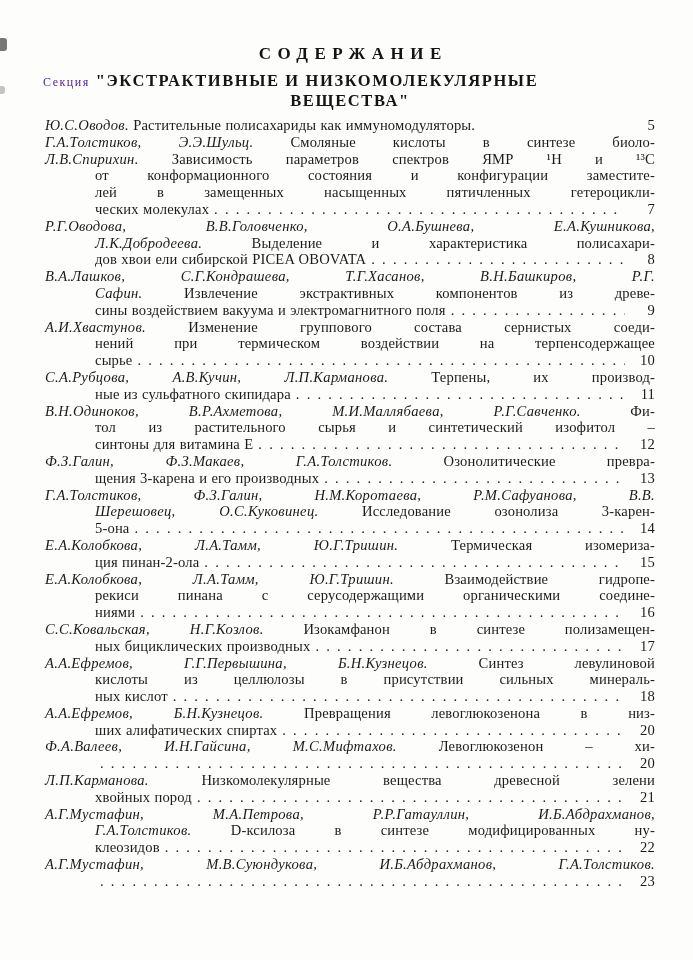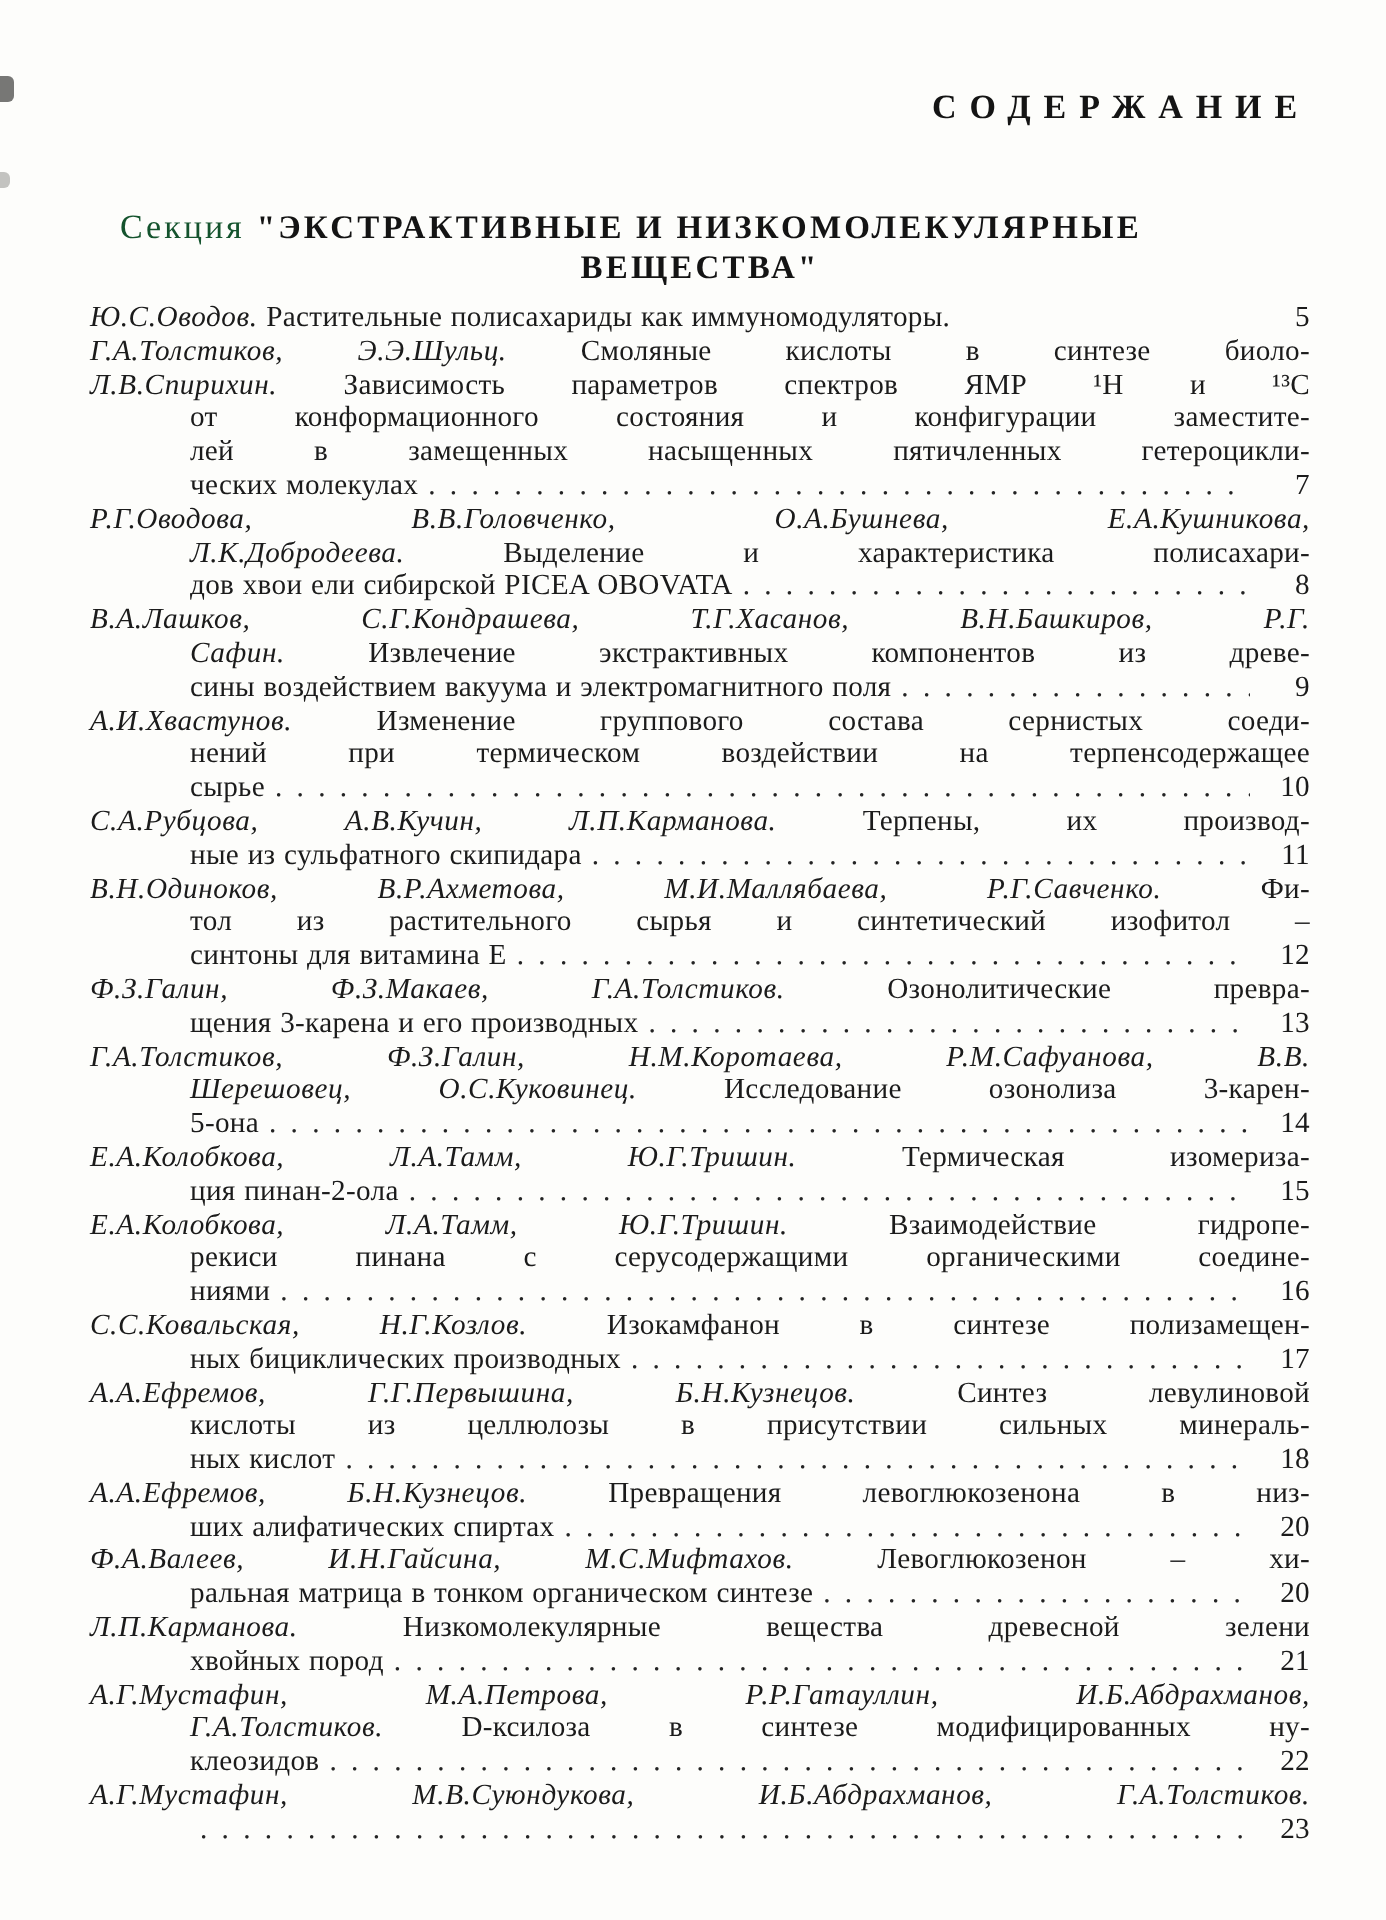--- a/index.html
+++ b/index.html
@@ -11,36 +11,35 @@
     color: #1b1b1b;
     position: relative;
   }
   .doc {
     position: absolute; top: 0; left: 0;
     width: 693px; height: 960px;
     padding: 44px 38px 0 45px;
     box-sizing: border-box;
   }
   .page-title {
-    margin: 0 0 41px 0;
-    text-align: right;
+    margin: 0 0 8px 0;
+    text-align: center;
     font-size: 17px;
     font-weight: bold;
     letter-spacing: 0.38em;
     text-indent: 0.38em;
     color: #141414;
   }
   .section-head { margin: 0 0 3px 0; line-height: 18px; }
   .section-line1 { white-space: nowrap; margin-left: -2px; }
   .section-prefix {
-    font-size: 17px;
+    font-size: 12px;
     letter-spacing: 1.5px;
-    color: #14532d;
+    color: #4c1d95;
     padding-right: 6px;
-    margin-left: 17px;
   }
   .section-name {
     font-size: 16.5px;
     font-weight: bold;
     letter-spacing: 1.6px;
     color: #141414;
   }
   .section-line2 {
     text-align: center;
     margin-top: 1px;
@@ -233,21 +232,20 @@
         <div class="line first just"><span class="txt"><em>А.А.Ефремов, Б.Н.Кузнецов.</em> Превращения левоглюкозенона в низ-</span></div>
         <div class="line cont last">
           <span class="txt">ших алифатических спиртах</span>
           <span class="dots"></span>
           <span class="pg">20</span>
         </div>
       </div>
       <div>
         <div class="line first just"><span class="txt"><em>Ф.А.Валеев, И.Н.Гайсина, М.С.Мифтахов.</em> Левоглюкозенон – хи-</span></div>
         <div class="line cont last">
-          <span class="txt">ральная матрица в тонком органическом синтезе</span>
           <span class="dots"></span>
           <span class="pg">20</span>
         </div>
       </div>
       <div>
         <div class="line first just"><span class="txt"><em>Л.П.Карманова.</em> Низкомолекулярные вещества древесной зелени</span></div>
         <div class="line cont last">
           <span class="txt">хвойных пород</span>
           <span class="dots"></span>
           <span class="pg">21</span>

